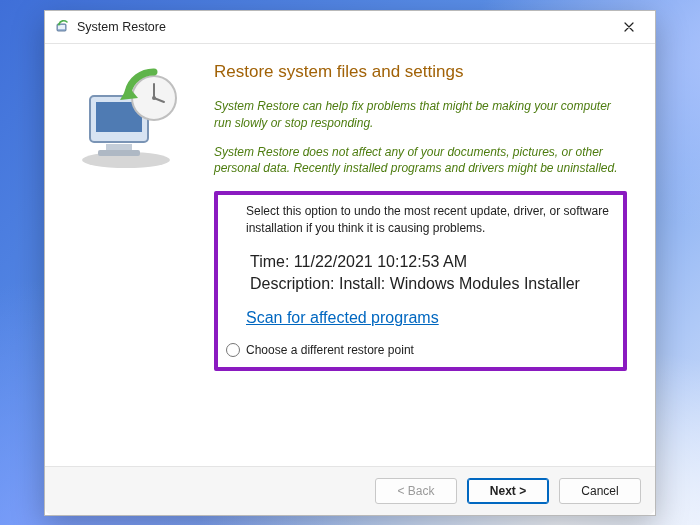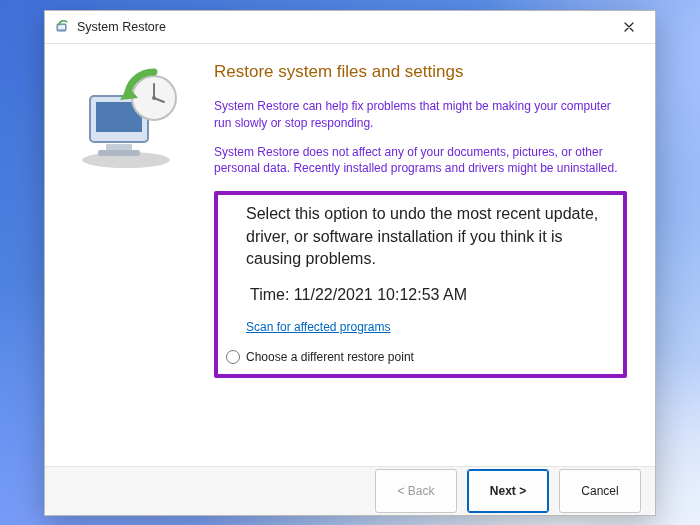--- a/index.html
+++ b/index.html
@@ -73,23 +73,24 @@
     display: flex;
     flex-direction: column;
   }
   .heading {
     font-size: 17px;
     color: #a16207;
     margin: 6px 0 16px 0;
   }
   .para {
     font-size: 12px;
-    color: #6d28d9;
+    color: #4d7c0f;
     line-height: 1.4;
     margin-bottom: 12px;
+    font-style: italic;
   }
   .highlight {
     border: 4px solid #8a1ac0;
     border-radius: 2px;
     padding: 8px 10px 10px 8px;
     margin-top: 2px;
     display: flex;
     flex-direction: column;
     gap: 2px;
   }
@@ -110,49 +111,49 @@
     border: 2px solid #0067c0;
   }
   .radio.checked::after {
     content: "";
     width: 6px; height: 6px; border-radius:50%;
     background: #0067c0;
   }
   .radio-label { cursor: default; }
   .sub {
     margin-left: 20px;
-    font-size: 16px;
+    font-size: 12px;
     color: #222;
     line-height: 1.4;
   }
   .info-block { margin-left: 24px; margin-top: 14px; font-size:16px; }
   .info-line { margin-bottom: 4px; }
   .link {
     color: #0067c0;
     text-decoration: underline;
     cursor: pointer;
     display: inline-block;
     margin-left: 20px;
     margin-top: 10px;
     margin-bottom: 14px;
-    font-size: 12px;
+    font-size: 16px;
   }
   .footer {
     height: 48px;
     display: flex;
     align-items: center;
     justify-content: flex-end;
     gap: 10px;
     padding: 0 14px;
     background: #f6f6f6;
     border-radius: 0 0 8px 8px;
   }
   .btn {
     min-width: 82px;
-    height: 44px;
+    height: 26px;
     padding: 0 14px;
     background: #fdfdfd;
     border: 1px solid #c8c8c8;
     border-radius: 3px;
     font-size: 12px;
     display: inline-flex; align-items:center; justify-content:center;
     cursor: pointer;
   }
   .btn.disabled { color: #9a9a9a; cursor: default; }
   .btn.default { border-color: #0067c0; box-shadow: inset 0 0 0 1px #0067c0; font-weight: bold; }
@@ -205,20 +206,24 @@
 
         <div class="highlight">
 
           <div class="sub">Select this option to undo the most recent update, driver, or software installation if you think it is causing problems.</div>
 
           <div class="info-block">
             <div class="info-line">
               <span>Time:</span>
               <span>11/22/2021 10:12:53 AM</span>
             </div>
+            <div class="info-line">
+              <span>Description:</span>
+              <span>Install: Windows Modules Installer</span>
+            </div>
           </div>
 
           <span class="link">Scan for affected programs</span>
 
           <div class="radio-row">
             <span class="radio"></span>
             <span class="radio-label">Choose a different restore point</span>
           </div>
         </div>
       </div>

